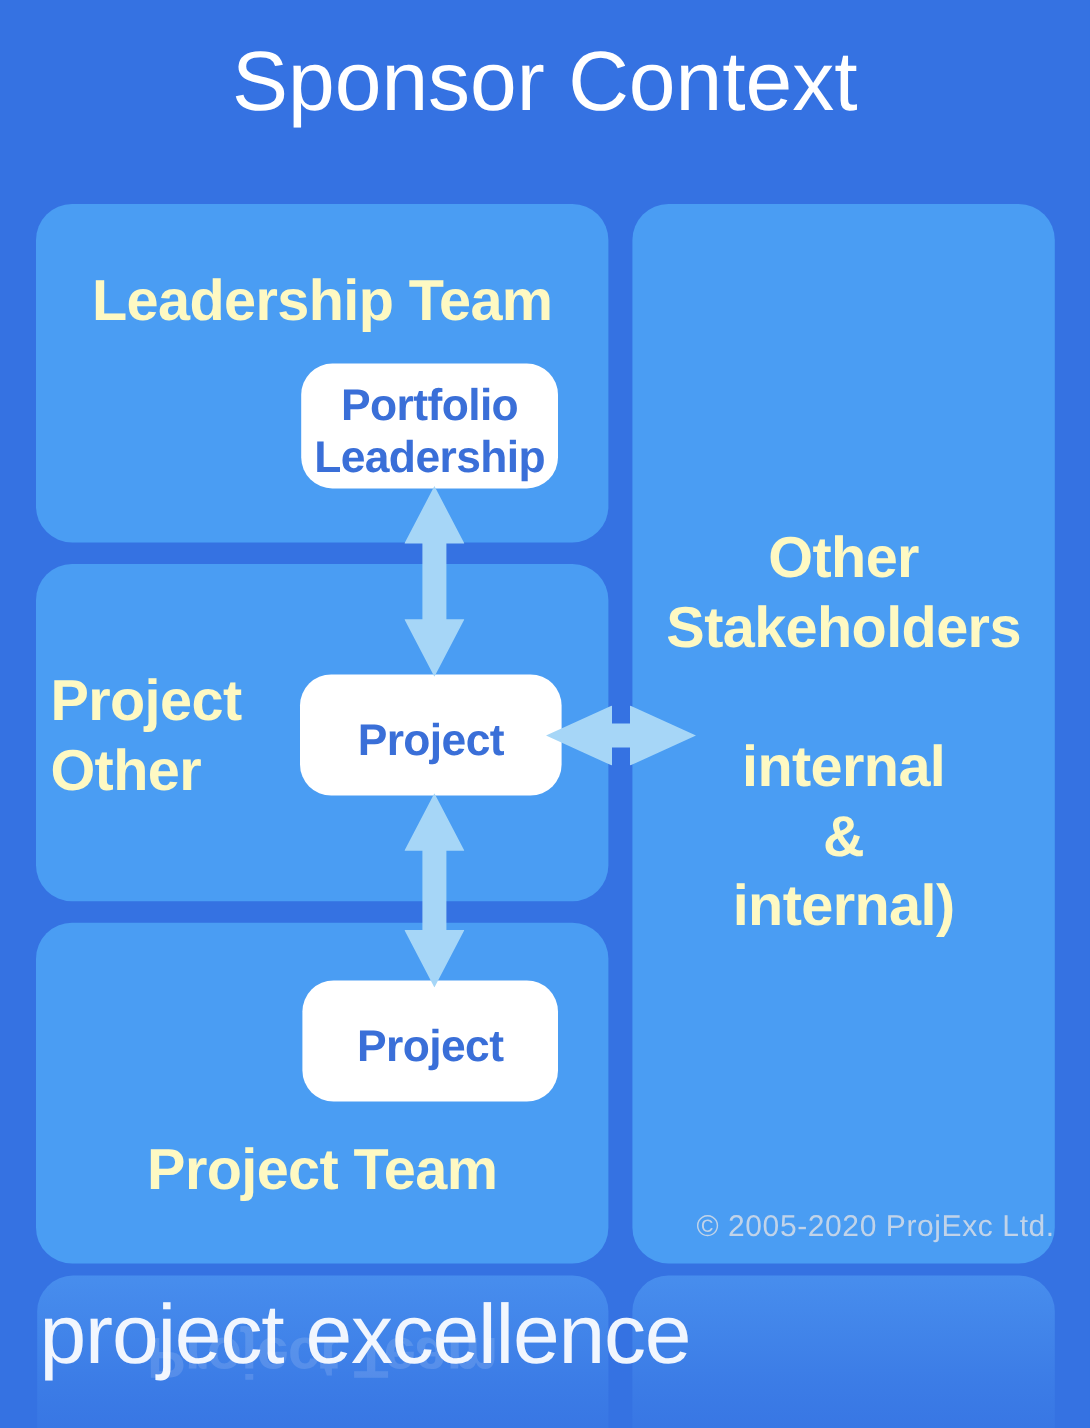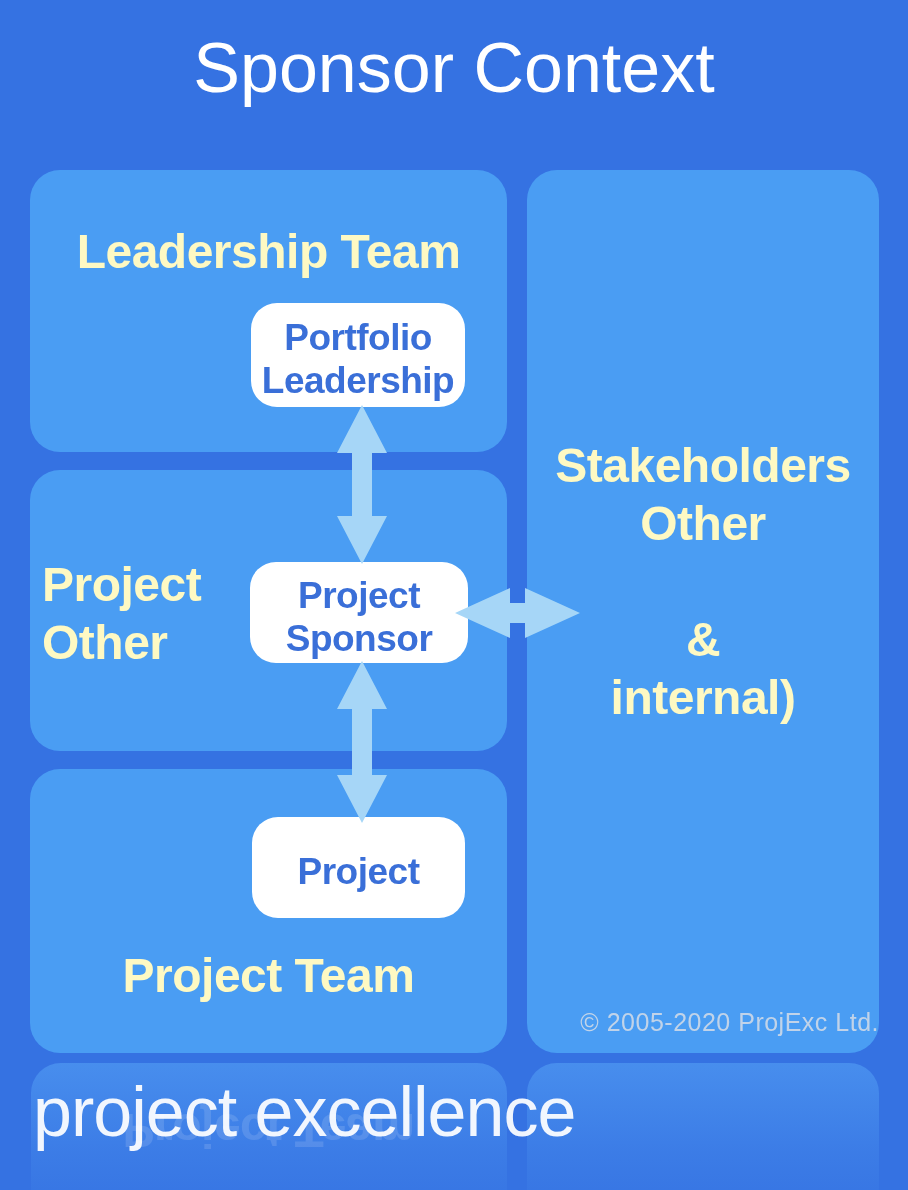--- a/index.html
+++ b/index.html
@@ -86,36 +86,36 @@
   <div class="panel-label" id="label-leadership">Leadership Team</div>
 
   <div class="panel-label" id="label-board">
     <span>Project</span>
     <span>Other</span>
   </div>
 
   <div class="panel-label" id="label-team">Project Team</div>
 
   <div class="panel-label" id="label-stakeholders">
+    <span>Other</span>
     <span>Stakeholders</span>
-    <span>Other</span>
     <span class="line-spacer"></span>
+    <span>internal</span>
     <span>&amp;</span>
     <span>internal)</span>
   </div>
 
   <div class="copyright">© 2005-2020 ProjExc Ltd.</div>
 
   <div class="pill" id="pill-portfolio">
     <span>Portfolio</span>
     <span>Leadership</span>
   </div>
   <div class="pill" id="pill-sponsor">
     <span>Project</span>
-    <span>Sponsor</span>
   </div>
   <div class="pill" id="pill-manager">
     <span>Project</span>
   </div>
 
   <svg class="arrow" id="arrow-portfolio-sponsor" width="50" height="159" viewBox="0 0 50 159">
     <polygon points="25,0 50,48 35,48 35,111 50,111 25,159 0,111 15,111 15,48 0,48"></polygon>
   </svg>
   <svg class="arrow" id="arrow-sponsor-manager" width="50" height="162" viewBox="0 0 50 162">
     <polygon points="25,0 50,48 35,48 35,114 50,114 25,162 0,114 15,114 15,48 0,48"></polygon>

